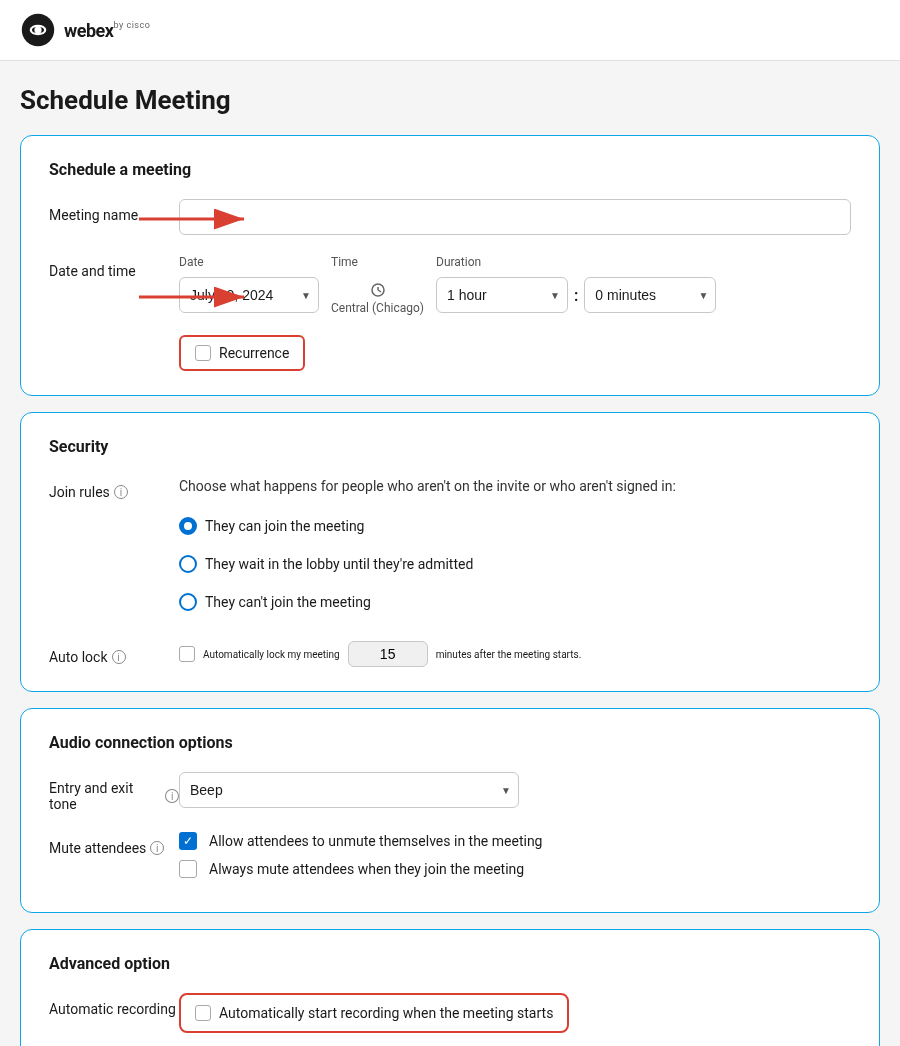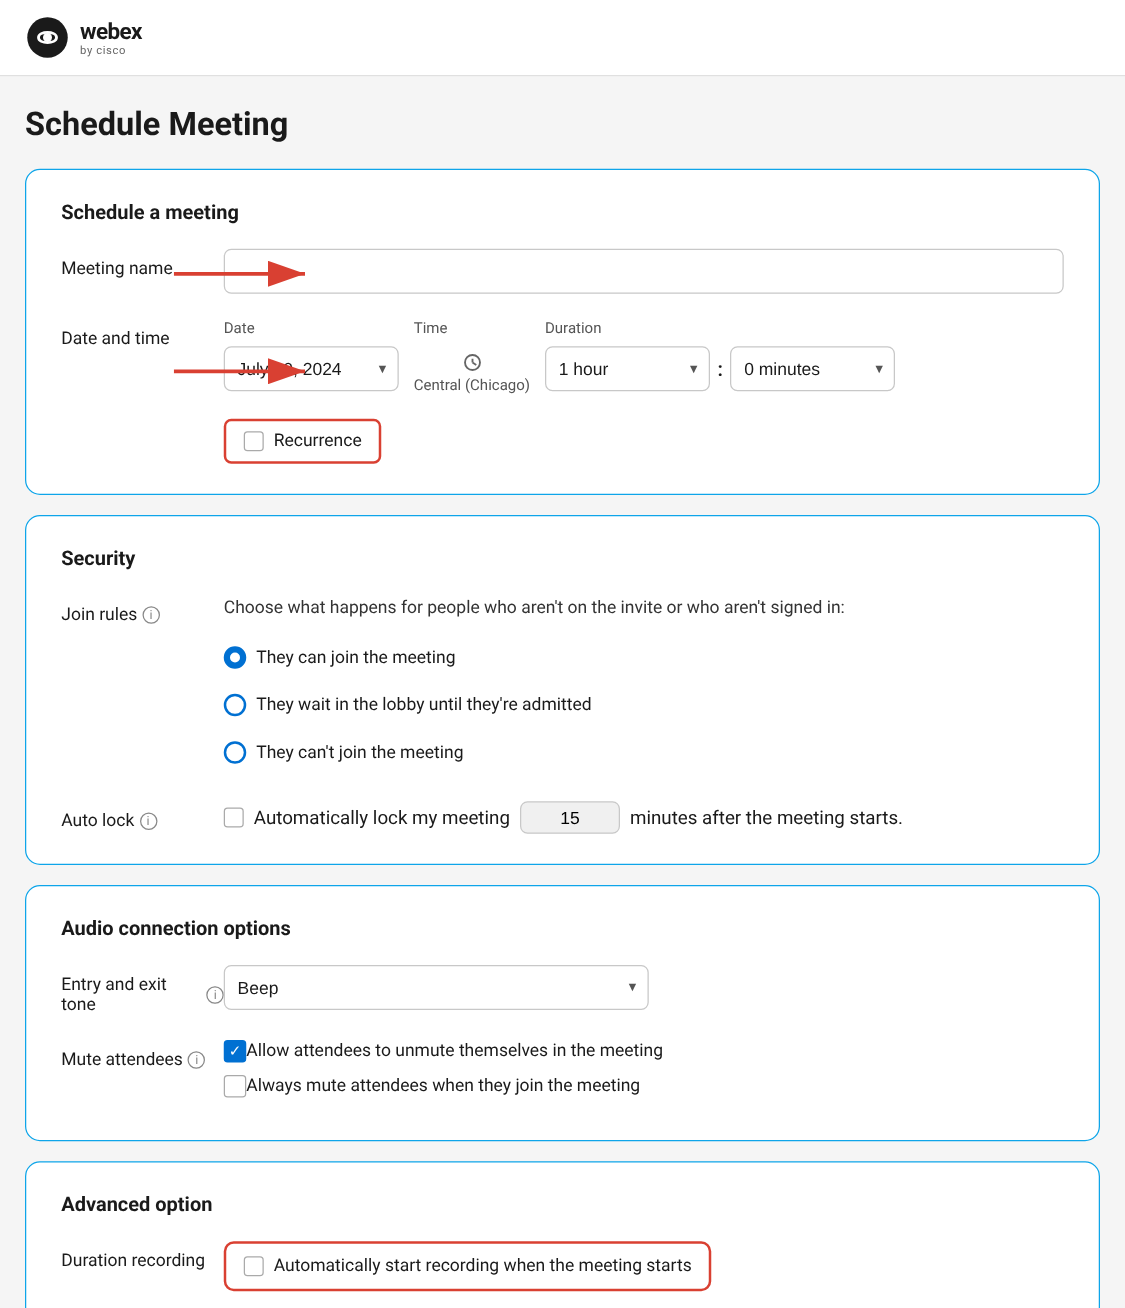--- a/index.html
+++ b/index.html
@@ -22,21 +22,21 @@
       display: flex;
       align-items: center;
       gap: 8px;
     }
     .logo-icon {
       width: 36px;
       height: 36px;
     }
     .logo-text {
       display: flex;
-      flex-direction: column;
+      flex-direction: row;
     }
     .logo-webex {
       font-size: 18px;
       font-weight: 700;
       color: #1a1a1a;
       letter-spacing: -0.5px;
     }
     .logo-cisco {
       font-size: 9px;
       color: #666;
@@ -249,21 +249,21 @@
       font-size: 14px;
       color: #1a1a1a;
     }
     .auto-lock-content {
       display: flex;
       align-items: center;
       gap: 8px;
       flex-wrap: wrap;
     }
     .auto-lock-content span {
-      font-size: 15px;
+      font-size: 10px;
       color: #1a1a1a;
     }
     .minutes-input {
       border: 1.5px solid #c8c8c8;
       border-radius: 6px;
       padding: 4px 10px;
       font-size: 14px;
       width: 80px;
       text-align: center;
       background: #f0f0f0;
@@ -271,21 +271,21 @@
     .entry-tone-content {
       display: flex;
       align-items: center;
     }
     .beep-select {
       width: 340px;
     }
     .mute-option {
       display: flex;
       align-items: center;
-      gap: 0;
+      gap: 12px;
       margin-bottom: 10px;
       cursor: pointer;
     }
     .mute-option span {
       font-size: 14px;
       color: #1a1a1a;
     }
     .mute-checkbox-checked {
       width: 18px;
       height: 18px;
@@ -508,21 +508,21 @@
           <span>Always mute attendees when they join the meeting</span>
         </div>
       </div>
     </div>
   </div>
 
   <div class="card">
     <div class="section-title">Advanced option</div>
 
     <div class="form-row" style="margin-bottom:0;">
-      <div class="form-label">Duration recording</div>
+      <div class="form-label">Automatic recording</div>
       <div>
         <div class="auto-recording-content">
           <div class="checkbox-plain"></div>
           <span>Automatically start recording when the meeting starts</span>
         </div>
       </div>
     </div>
   </div>
 
 </div>

